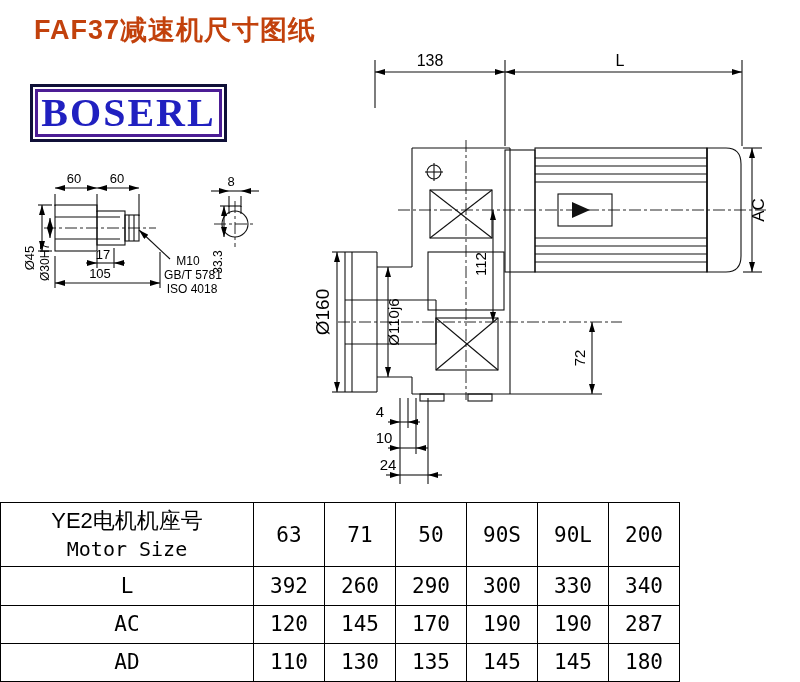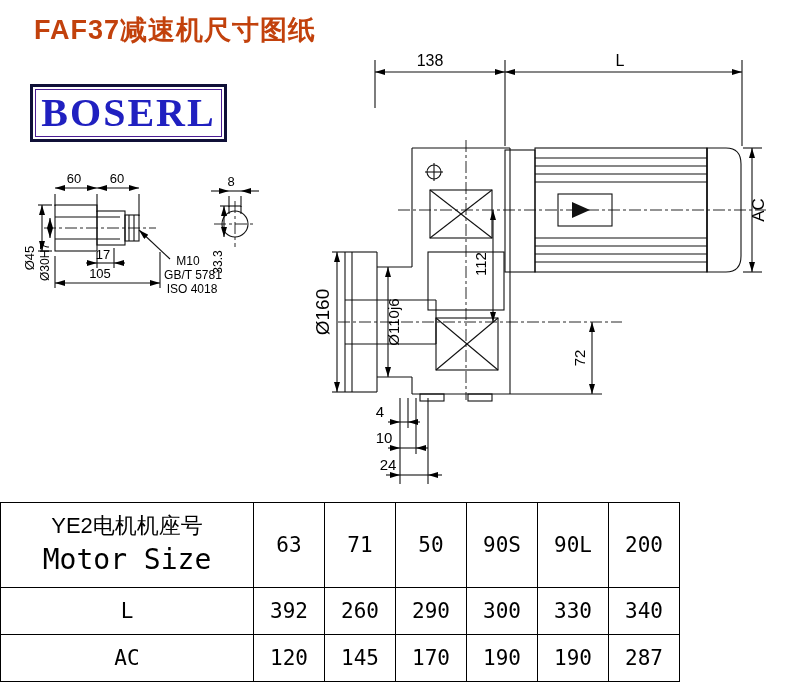--- a/index.html
+++ b/index.html
@@ -3,42 +3,42 @@
 <meta charset="utf-8">
 <style>
   * { margin:0; padding:0; box-sizing:border-box; }
   html,body { background:#ffffff; }
   .page { position:relative; width:800px; height:682px; background:#fff; overflow:hidden;
           font-family:"Liberation Sans", sans-serif; }
   .title { position:absolute; left:34px; top:12px; font-size:27px; font-weight:bold;
            color:#c2410c; letter-spacing:1px; }
   .logo-box { position:absolute; left:30px; top:84px; width:197px; height:58px;
               border:3px solid #101038; background:#fff; padding:2px; }
-  .logo-inner { width:100%; height:100%; border:1px solid #4c1d95;
+  .logo-inner { width:100%; height:100%; border:3px solid #4c1d95;
                 display:flex; align-items:center; justify-content:center;text-align:center; }
   .logo-inner span { font-family:"Liberation Serif", serif; font-weight:bold;
                      font-size:40px; color:#2020c0; letter-spacing:2px; line-height:1; }
   svg.drawing { position:absolute; left:0; top:0; display:block; }
   .ln line, .ln rect, .ln circle, .ln path { stroke:#111; fill:none; stroke-width:1.1; }
   .ln .cl { stroke-dasharray:12 3 3 3; stroke-width:0.9; }
   svg text { font-family:"Liberation Sans", sans-serif; font-size:13px; fill:#000;
              stroke:none; text-anchor:middle; }
   svg .t12{font-size:12px} svg .t15{font-size:15px} svg .t16{font-size:16px}
   svg .t17{font-size:17px} svg .t19{font-size:19px}
   table.dims { position:absolute; left:0; top:502px; width:680px; height:180px;
                border-collapse:collapse; table-layout:fixed; background:#fff; }
   table.dims td { border:1.5px solid #000; text-align:center; vertical-align:middle;
                   font-family:"DejaVu Sans Mono","Liberation Sans",sans-serif;
                   font-size:21px; color:#000; padding:0; }
   table.dims col.c0 { width:253px; }
   tr.hdr td { height:64px; }
   tr.row td { height:38px; }
   .hd div { line-height:1.35; }
   .hd .cn { font-size:22px; font-family:"Liberation Sans",sans-serif; }
-  .hd .en { font-size:28px; }
+  .hd .en { font-size:20px; }
 </style>
 </head>
 <body>
 
 <div class="page">
 
   <div class="title">FAF37减速机尺寸图纸</div>
 
   <div class="logo-box">
     <div class="logo-inner">
@@ -266,16 +266,25 @@
       </tr>
       <tr class="row">
         <td>AC</td>
         <td>120</td>
         <td>145</td>
         <td>170</td>
         <td>190</td>
         <td>190</td>
         <td>287</td>
       </tr>
+      <tr class="row">
+        <td>AD</td>
+        <td>110</td>
+        <td>130</td>
+        <td>135</td>
+        <td>145</td>
+        <td>145</td>
+        <td>180</td>
+      </tr>
     </tbody>
   </table>
 
 </div>
 
 </body></html>

